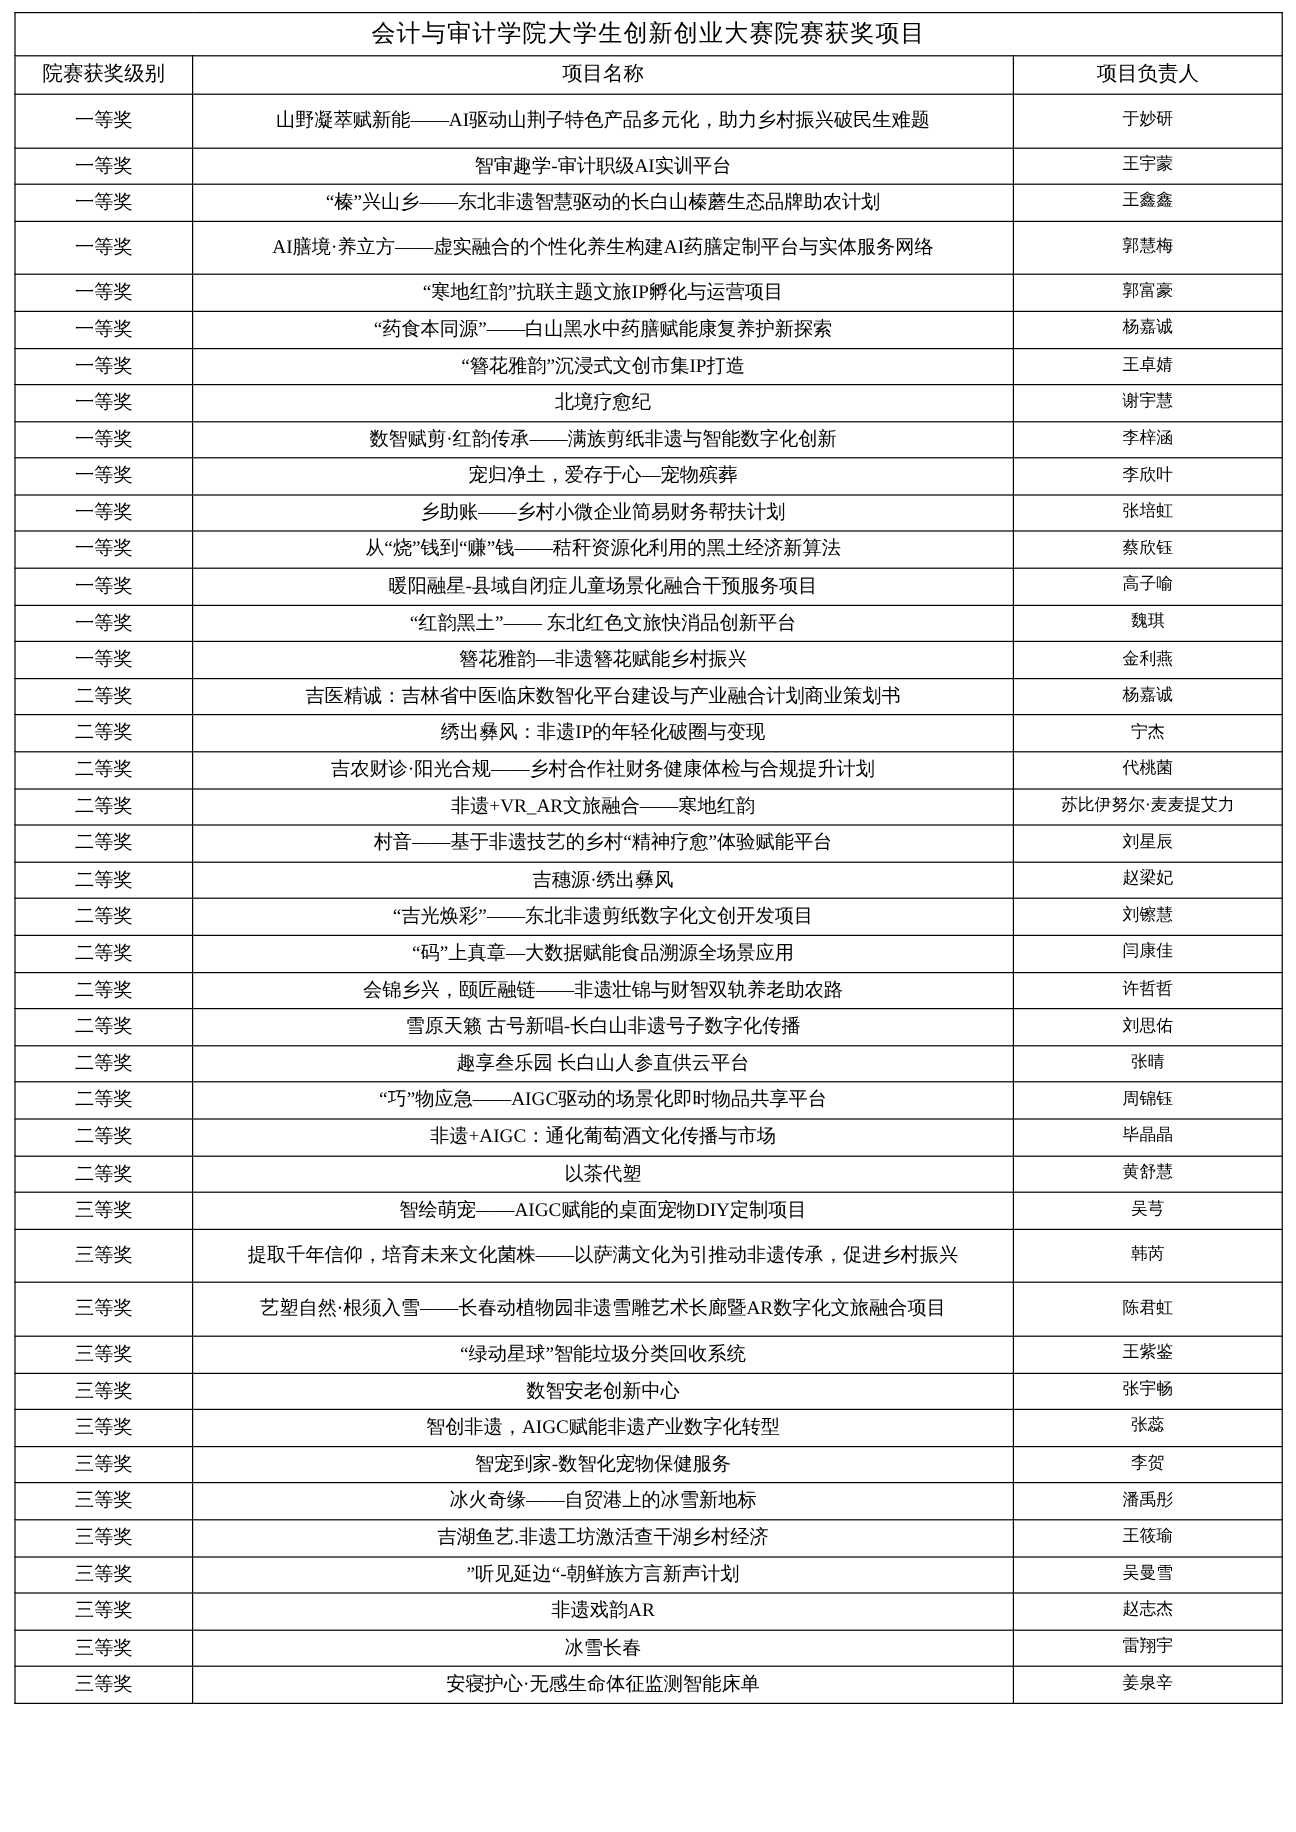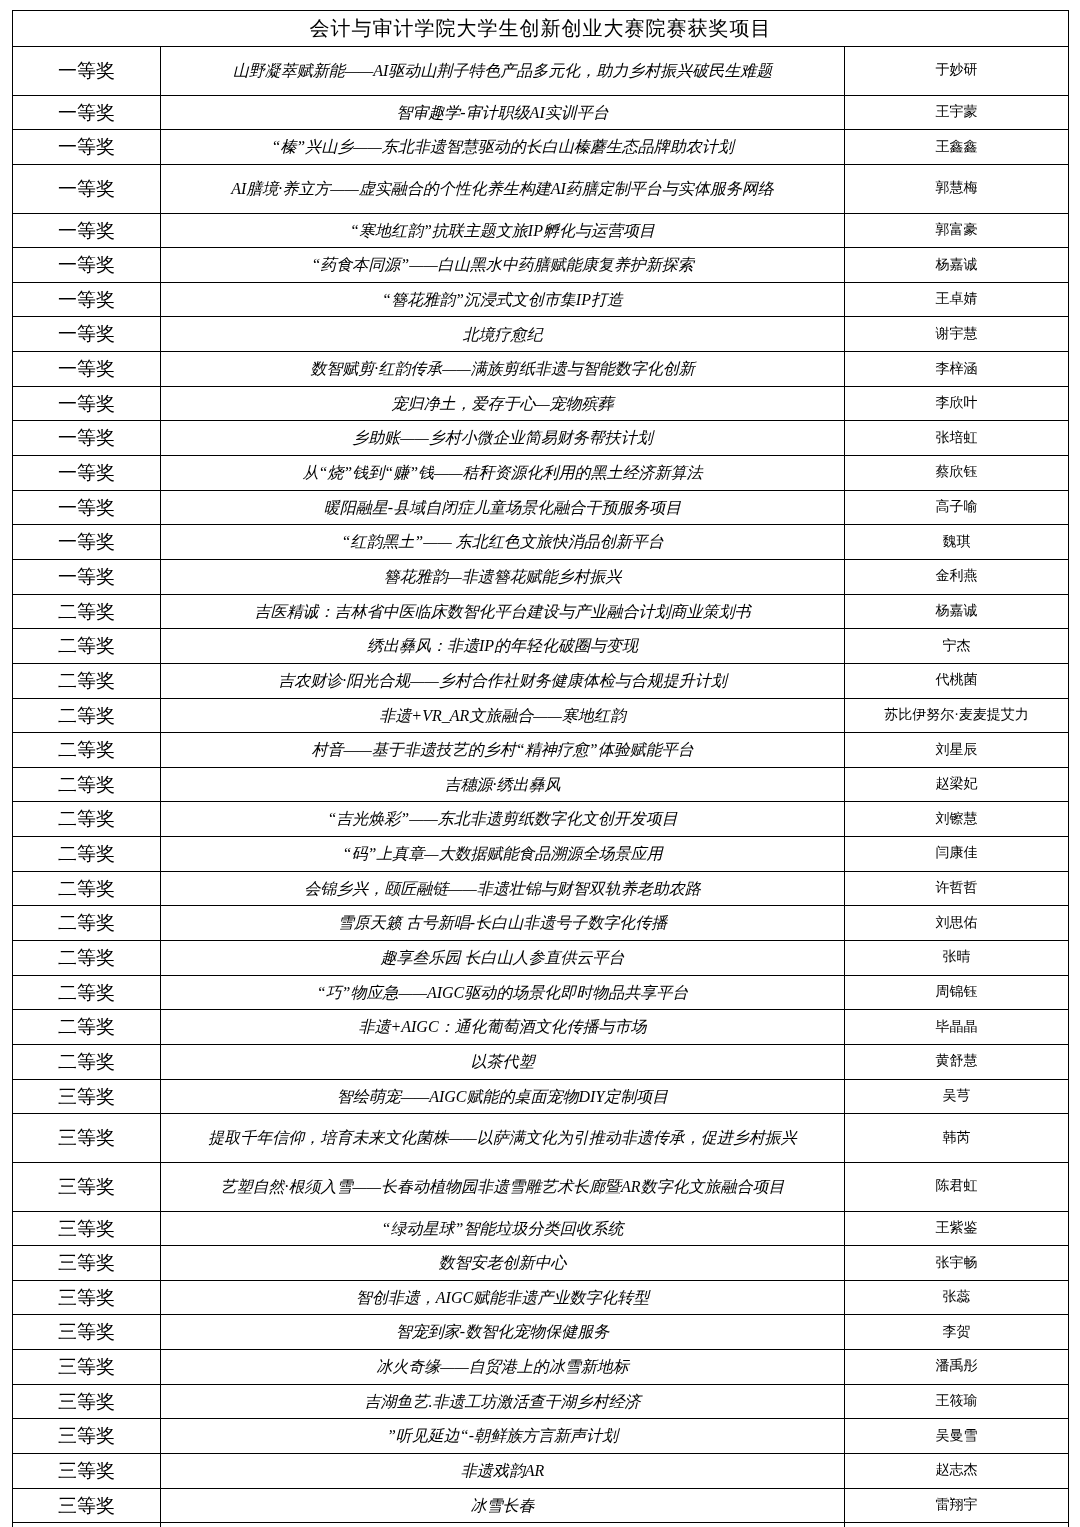--- a/index.html
+++ b/index.html
@@ -40,27 +40,26 @@
   .head-cell {
     font-size: 17px;
     font-weight: bold;
     padding: 7px 6px;
   }
   .col-level { width: 148px; }
   .col-name  { width: 684px; }
   .col-owner { width: 224px; }
 
   td.level {
-    font-size: 19px;
+    font-size: 16px;
   }
   td.name {
     font-size: 16px;
     padding-left: 10px;
     padding-right: 10px;
-    font-style: italic;
   }
   td.owner {
     font-size: 14px;
   }
   tr.row-tall td {
     padding-top: 11px;
     padding-bottom: 11px;
   }
 </style>
 </head>
@@ -70,20 +69,25 @@
   <table class="award-table">
     <colgroup>
       <col class="col-level">
       <col class="col-name">
       <col class="col-owner">
     </colgroup>
     <tbody>
       <tr>
         <td class="title-cell" colspan="3">会计与审计学院大学生创新创业大赛院赛获奖项目</td>
       </tr>
+      <tr>
+        <td class="head-cell">院赛获奖级别</td>
+        <td class="head-cell">项目名称</td>
+        <td class="head-cell">项目负责人</td>
+      </tr>
     <tr class="row-tall">
           <td class="level">一等奖</td>
           <td class="name">山野凝萃赋新能——AI驱动山荆子特色产品多元化，助力乡村振兴破民生难题</td>
           <td class="owner">于妙研</td>
         </tr>
         <tr>
           <td class="level">一等奖</td>
           <td class="name">智审趣学-审计职级AI实训平台</td>
           <td class="owner">王宇蒙</td>
         </tr>

